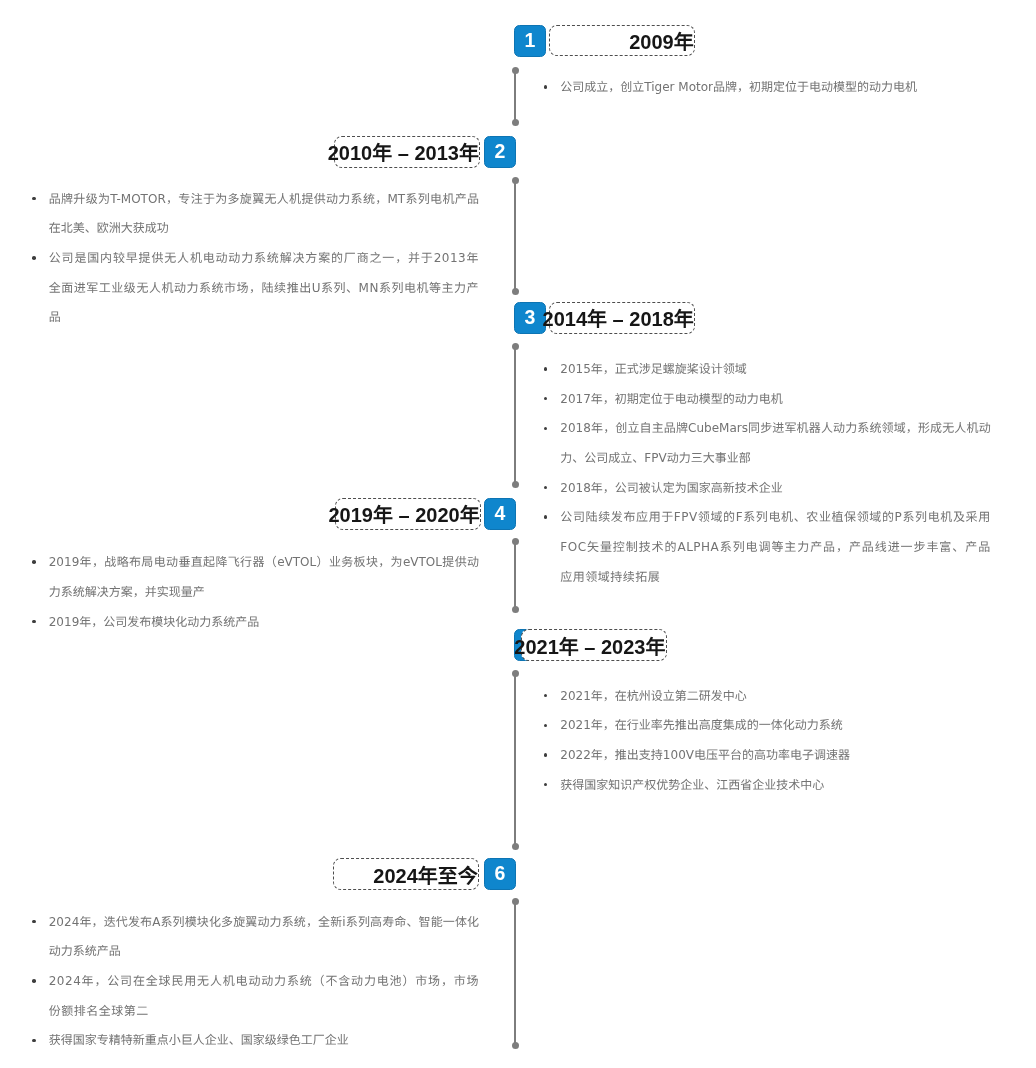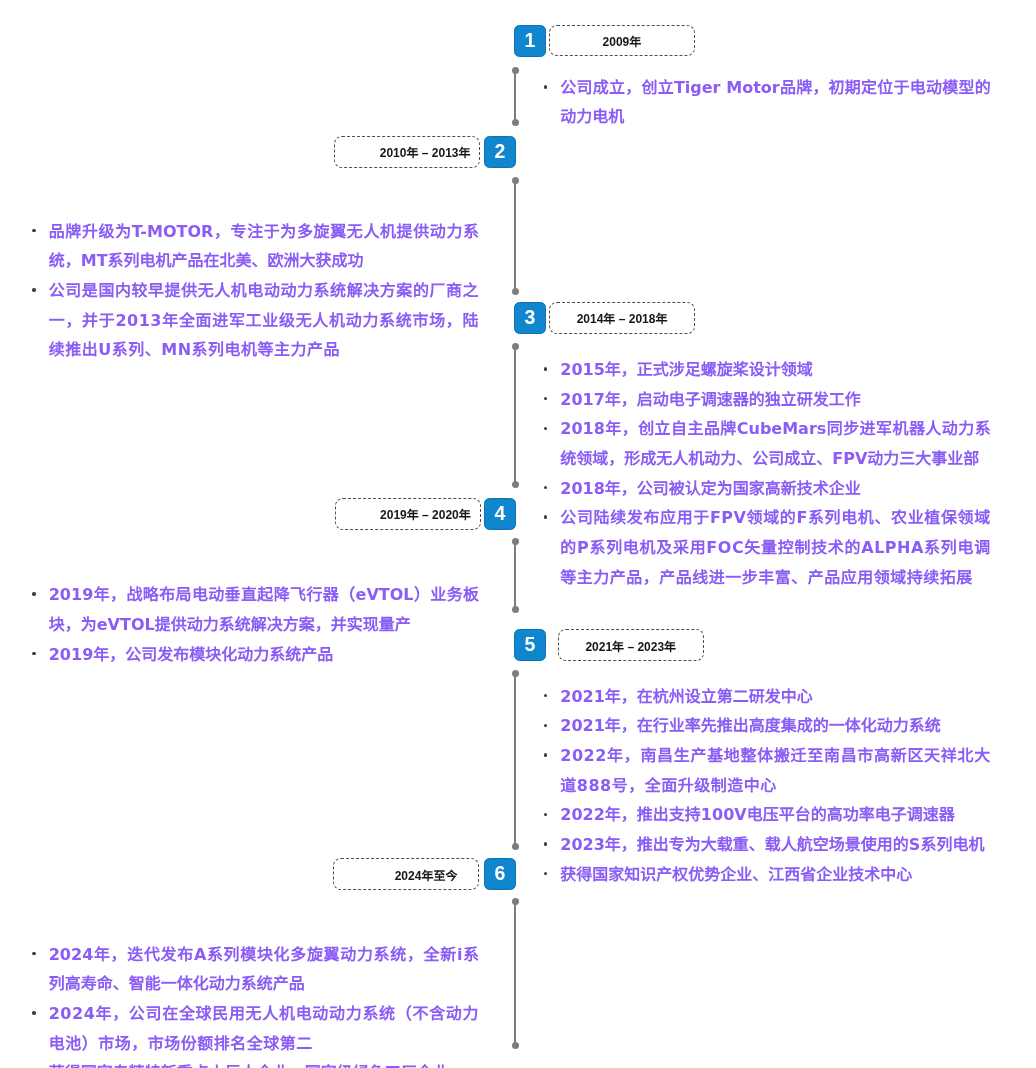--- a/index.html
+++ b/index.html
@@ -37,52 +37,52 @@
   .sq2 { left:484px; top:136.2px; }
   .sq3 { left:514px; top:302.2px; }
   .sq4 { left:484px; top:497.9px; }
   .sq5 { left:514px; top:629.2px; }
   .sq6 { left:484px; top:858.1px; }
 
   
   .lab {
     position:absolute; width:145.5px; height:31.8px; box-sizing:border-box;
     border:1.2px dashed #4e4e4e; border-radius:8px; background:#ffffff;
-    display:flex; align-items:center; justify-content:center;
+    display:flex; align-items:center; justify-content:flex-end;
     font-family:"Liberation Sans", sans-serif; font-weight:700;
-    font-size:12px; color:#161616; white-space:nowrap;
+    font-size:20px; color:#161616; white-space:nowrap;
   }
   .lab1 { left:549.2px; top:24.6px;  }
   .lab2 { left:334.4px; top:135.9px;padding-left:36px; }
   .lab3 { left:549.3px; top:302.0px; }
   .lab4 { left:335.2px; top:498.0px;padding-left:35px; }
-  .lab5 { left:558px; top:629.4px; }
+  .lab5 { left:521px; top:629.4px; }
   .lab6 { left:333.3px; top:858.3px;padding-left:40px; }
 
   
   .list { position:absolute; width:447px; }
   .list-r { left:543.65px; }
-  .list-l { left:32.05px;margin-top:32px; }
+  .list-l { left:32.05px; }
   .lst1 { top:72.8px;  }
   .lst2 { top:184.7px; }
   .lst3 { top:355px; }
   .lst4 { top:548.2px; }
   .lst5 { top:681.7px; }
   .lst6 { top:907.7px; }
   .li { display:flex; align-items:flex-start; }
   .li .mark {
     flex:0 0 16.7px; height:29.65px; position:relative;
   }
   .li .mark::before {
     content:""; position:absolute; left:0; top:12.2px;
     width:3.6px; height:3.6px; border-radius:50%; background:#3d3d3d;
   }
   .li .txt {
-    font-size:16px; line-height:29.65px; color:#8b5cf6;
-    letter-spacing:0; text-align:justify;font-weight:bold;
+    font-size:12px; line-height:29.65px; color:#737373;
+    letter-spacing:0; text-align:justify;
   }
   .list-l .txt { width:433.5px; }
   .list-r .txt { width:435.5px; }
   .li .txt.ls { letter-spacing:0.5px; }
 </style>
 </head>
 <body>
 
 <div class="stage">
 
@@ -149,21 +149,21 @@
       </div>
   </div>
 
   <div class="list list-r lst3">
     <div class="li">
         <span class="mark"></span>
         <span class="txt">2015年，正式涉足螺旋桨设计领域</span>
       </div>
     <div class="li">
         <span class="mark"></span>
-        <span class="txt">2017年，启动电子调速器的独立研发工作</span>
+        <span class="txt">2017年，初期定位于电动模型的动力电机</span>
       </div>
     <div class="li">
         <span class="mark"></span>
         <span class="txt">2018年，创立自主品牌CubeMars同步进军机器人动力系统领域，形成无人机动力、公司成立、FPV动力三大事业部</span>
       </div>
     <div class="li">
         <span class="mark"></span>
         <span class="txt">2018年，公司被认定为国家高新技术企业</span>
       </div>
     <div class="li">
@@ -187,32 +187,24 @@
     <div class="li">
         <span class="mark"></span>
         <span class="txt">2021年，在杭州设立第二研发中心</span>
       </div>
     <div class="li">
         <span class="mark"></span>
         <span class="txt">2021年，在行业率先推出高度集成的一体化动力系统</span>
       </div>
     <div class="li">
         <span class="mark"></span>
-        <span class="txt ls">2022年，南昌生产基地整体搬迁至南昌市高新区天祥北大道888号，全面升级制造中心</span>
-      </div>
-    <div class="li">
-        <span class="mark"></span>
         <span class="txt">2022年，推出支持100V电压平台的高功率电子调速器</span>
       </div>
     <div class="li">
         <span class="mark"></span>
-        <span class="txt">2023年，推出专为大载重、载人航空场景使用的S系列电机</span>
-      </div>
-    <div class="li">
-        <span class="mark"></span>
         <span class="txt">获得国家知识产权优势企业、江西省企业技术中心</span>
       </div>
   </div>
 
   <div class="list list-l lst6">
     <div class="li">
         <span class="mark"></span>
         <span class="txt">2024年，迭代发布A系列模块化多旋翼动力系统，全新i系列高寿命、智能一体化动力系统产品</span>
       </div>
     <div class="li">

